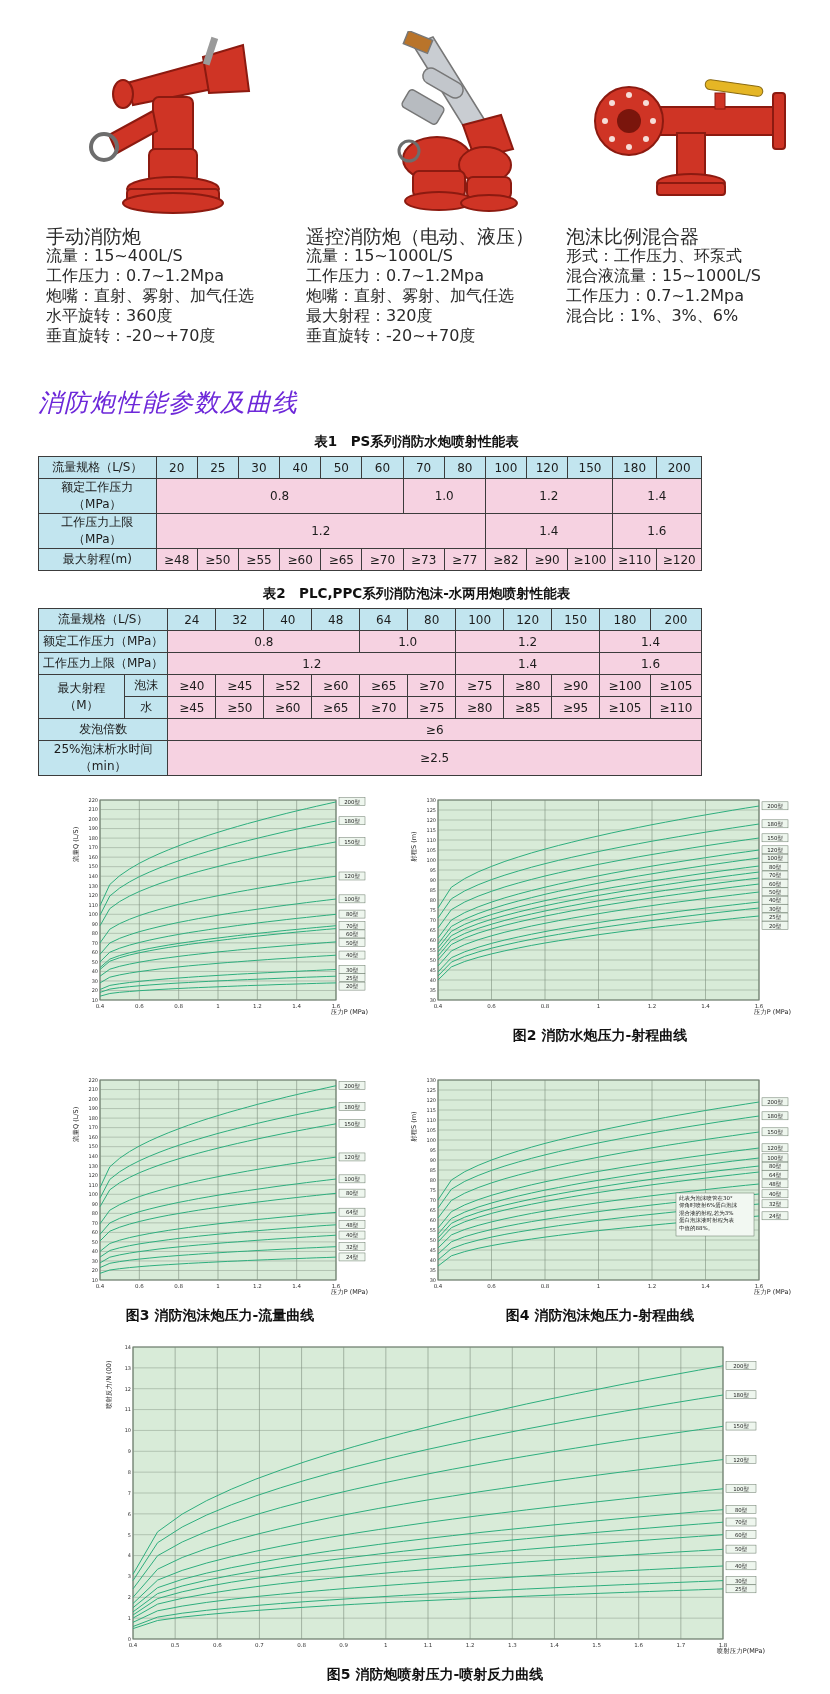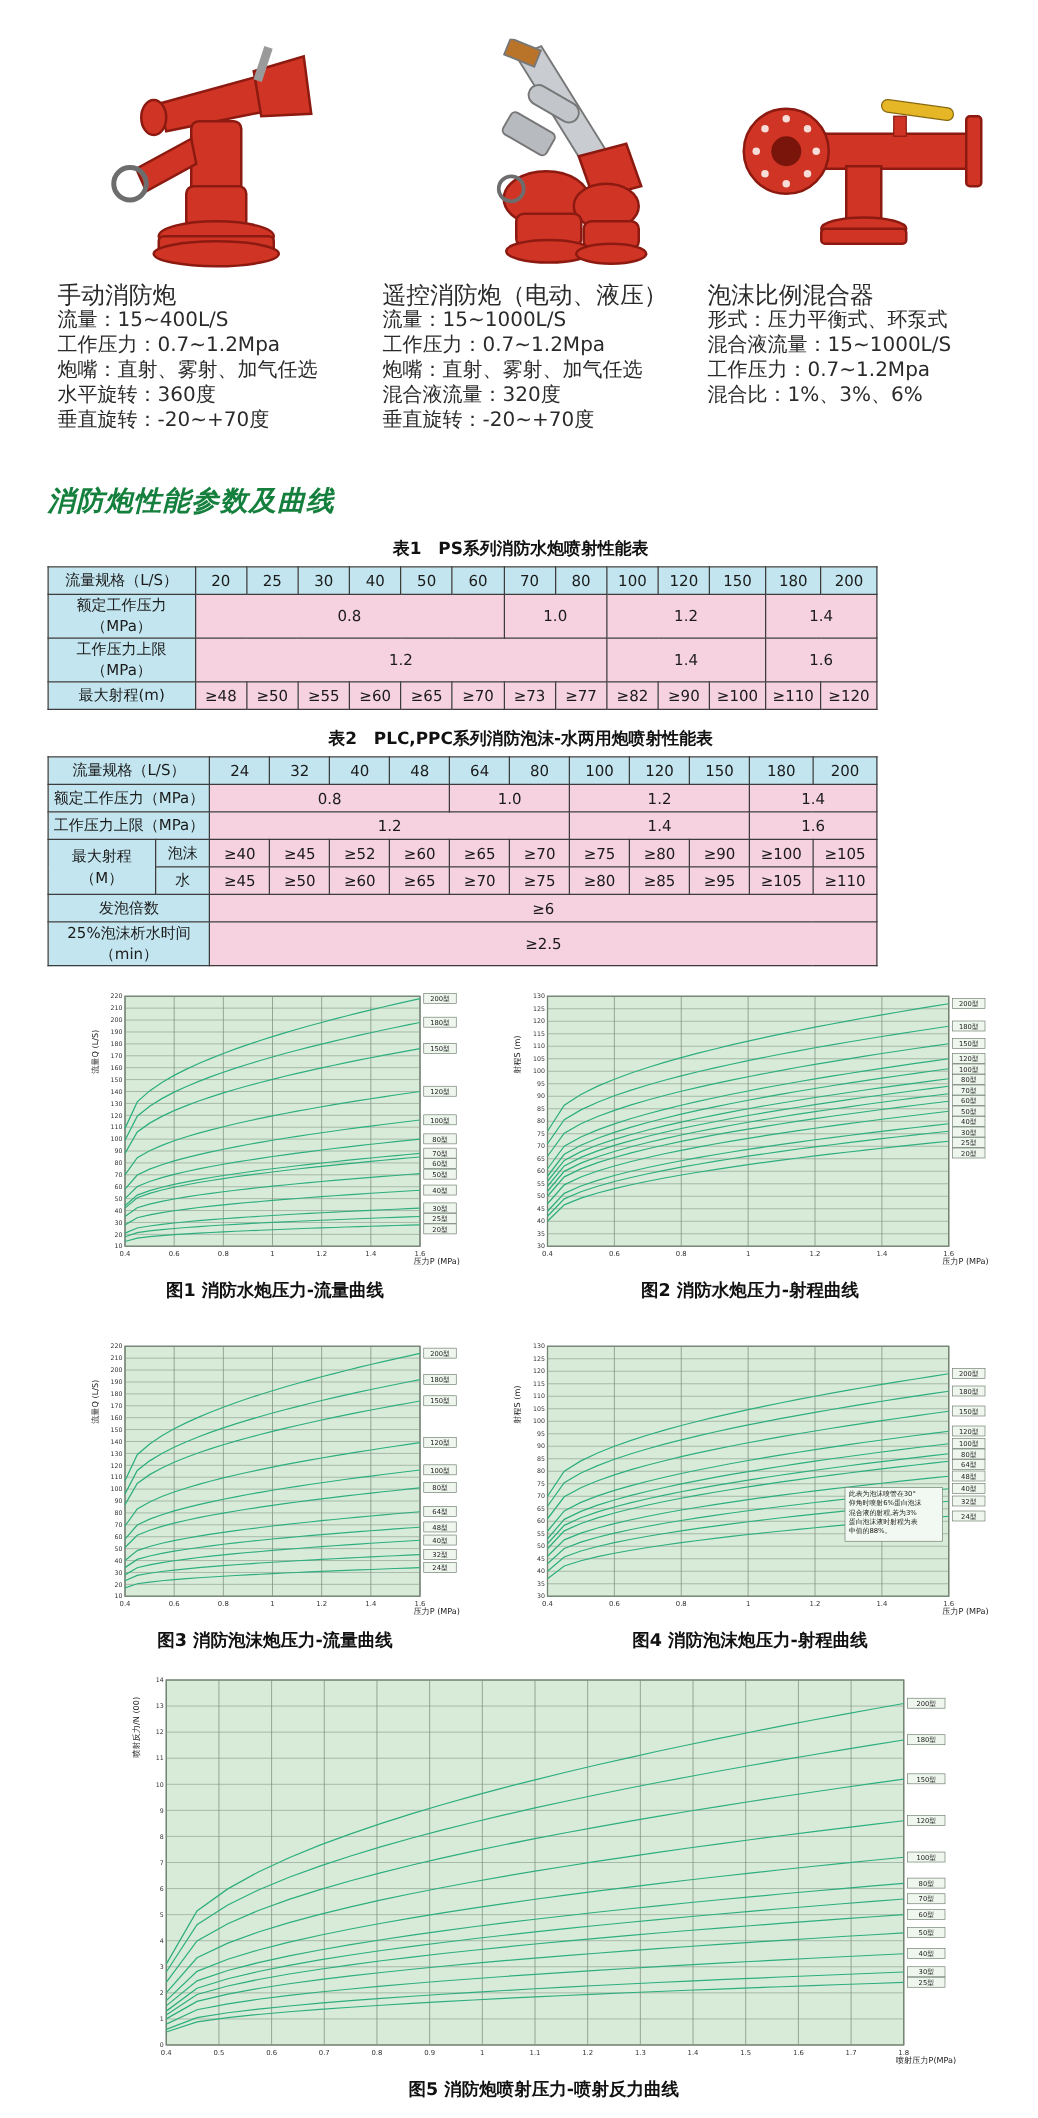--- a/index.html
+++ b/index.html
@@ -3,21 +3,21 @@
 <meta charset="utf-8">
 <style>
   html,body{margin:0;padding:0;background:#fff;}
   body{width:830px;font-family:"DejaVu Sans","Liberation Sans",sans-serif;color:#222;}
   .page{position:relative;width:830px;height:1694px;background:#fff;overflow:hidden;}
   .products{display:flex;padding:26px 0 0 46px;gap:8px;}
   .product{width:252px;}
   .photo{height:200px;display:flex;align-items:flex-end;justify-content:center;}
   .pname{font-size:19px;line-height:20px;color:#2a2a2a;}
   .specs .spec-line{font-size:16px;line-height:20px;color:#2a2a2a;white-space:nowrap;}
-  .sec-title{color:#15803d;font-style:italic;font-weight:bold;font-size:22px;letter-spacing:1px;margin:40px 0 6px 38px;}
+  .sec-title{color:#6d28d9;font-style:italic;font-weight:normal;font-size:25px;letter-spacing:1px;margin:40px 0 6px 38px;}
   .tbl-title{width:757px;margin:14px 0 5px 38px;text-align:center;font-weight:bold;font-size:13.5px;color:#111;}
   table.spec-table{border-collapse:collapse;margin-left:38px;width:664px;}
   table.spec-table td{border:1px solid #3c3c3c;font-size:12px;height:21px;text-align:center;padding:0 2px;color:#1c1c1c;}
   td.b{background:#c2e5ef;}
   td.p{background:#f6d2e1;}
   td.lab{text-align:left;padding-left:9px;}
   .charts{display:grid;grid-template-columns:330px 430px;margin:16px 0 0 55px;row-gap:27px;}
   figure{margin:0;text-align:center;}
   figcaption{font-size:14px;font-weight:bold;color:#111;margin-top:3px;}
   .chart5-wrap{margin:14px 0 0 95px;width:680px;}
@@ -76,21 +76,21 @@
             <ellipse cx="172" cy="172" rx="28" ry="8"></ellipse>
           </g>
           <circle cx="92" cy="120" r="10" fill="none" stroke="#6d6d6d" stroke-width="3"></circle>
         </svg>
       </div>
       <div class="pname">遥控消防炮（电动、液压）</div>
       <div class="specs">
           <div class="spec-line">流量：15~1000L/S</div>
           <div class="spec-line">工作压力：0.7~1.2Mpa</div>
           <div class="spec-line">炮嘴：直射、雾射、加气任选</div>
-          <div class="spec-line">混合液流量：320度</div>
+          <div class="spec-line">最大射程：320度</div>
           <div class="spec-line">垂直旋转：-20~+70度</div>
         </div>
     </div>
 
     <div class="product">
       <div class="photo">
         <svg width="230" height="195" viewBox="0 0 230 195">
           <g stroke="#8c1a10" stroke-width="2" fill="#cf3425">
             <rect x="52" y="76" width="150" height="28" rx="4"></rect>
             <circle cx="52" cy="90" r="34"></circle>
@@ -109,21 +109,21 @@
               <circle cx="69" cy="72" r="3"></circle>
               <circle cx="35" cy="108" r="3"></circle>
               <circle cx="69" cy="108" r="3"></circle>
           </g>
           <rect x="138" y="62" width="10" height="16" fill="#cf3425" stroke="#8c1a10"></rect>
           <rect x="128" y="52" width="58" height="10" rx="5" fill="#e5b625" stroke="#8a6a10" transform="rotate(8 157 57)"></rect>
         </svg>
       </div>
       <div class="pname">泡沫比例混合器</div>
       <div class="specs">
-          <div class="spec-line">形式：压力平衡式、环泵式</div>
+          <div class="spec-line">形式：工作压力、环泵式</div>
           <div class="spec-line">混合液流量：15~1000L/S</div>
           <div class="spec-line">工作压力：0.7~1.2Mpa</div>
           <div class="spec-line">混合比：1%、3%、6%</div>
         </div>
     </div>
   </section>
 
   <h2 class="sec-title">消防炮性能参数及曲线</h2>
 
   <div class="tbl-title">表1　PS系列消防水炮喷射性能表</div>
@@ -348,21 +348,20 @@
           <text x="282" y="165.23809523809524" text-anchor="middle" font-size="5.4" fill="#222">40型</text>
           <rect x="269" y="173.32380952380953" width="26" height="8" fill="#eef6ee" stroke="#667766" stroke-width="0.5"></rect>
           <text x="282" y="179.52380952380952" text-anchor="middle" font-size="5.4" fill="#222">30型</text>
           <rect x="269" y="181.72380952380954" width="26" height="8" fill="#eef6ee" stroke="#667766" stroke-width="0.5"></rect>
           <text x="282" y="187.92380952380952" text-anchor="middle" font-size="5.4" fill="#222">25型</text>
           <rect x="269" y="190.12380952380954" width="26" height="8" fill="#eef6ee" stroke="#667766" stroke-width="0.5"></rect>
           <text x="282" y="196.32380952380953" text-anchor="middle" font-size="5.4" fill="#222">20型</text>
           <text transform="translate(8,70) rotate(-90)" font-size="6.5" fill="#222">流量Q (L/S)</text>
           <text x="298" y="222" text-anchor="end" font-size="6.5" fill="#222">压力P (MPa)</text>
         </svg>
-      <figcaption>图1 消防水炮压力-流量曲线</figcaption>
     </figure>
     <figure>
       <svg id="c2" width="385" height="228">
           <rect x="30" y="8" width="321" height="200" fill="#d8ebd8" stroke="#5a6a5a" stroke-width="1"></rect>
           <line x1="30" y1="208" x2="351" y2="208" stroke="#8a9a8a" stroke-width="0.5"></line>
           <text x="28" y="209.8" text-anchor="end" font-size="5" fill="#333">30</text>
           <line x1="30" y1="198" x2="351" y2="198" stroke="#8a9a8a" stroke-width="0.5"></line>
           <text x="28" y="199.8" text-anchor="end" font-size="5" fill="#333">35</text>
           <line x1="30" y1="188" x2="351" y2="188" stroke="#8a9a8a" stroke-width="0.5"></line>
           <text x="28" y="189.8" text-anchor="end" font-size="5" fill="#333">40</text>

